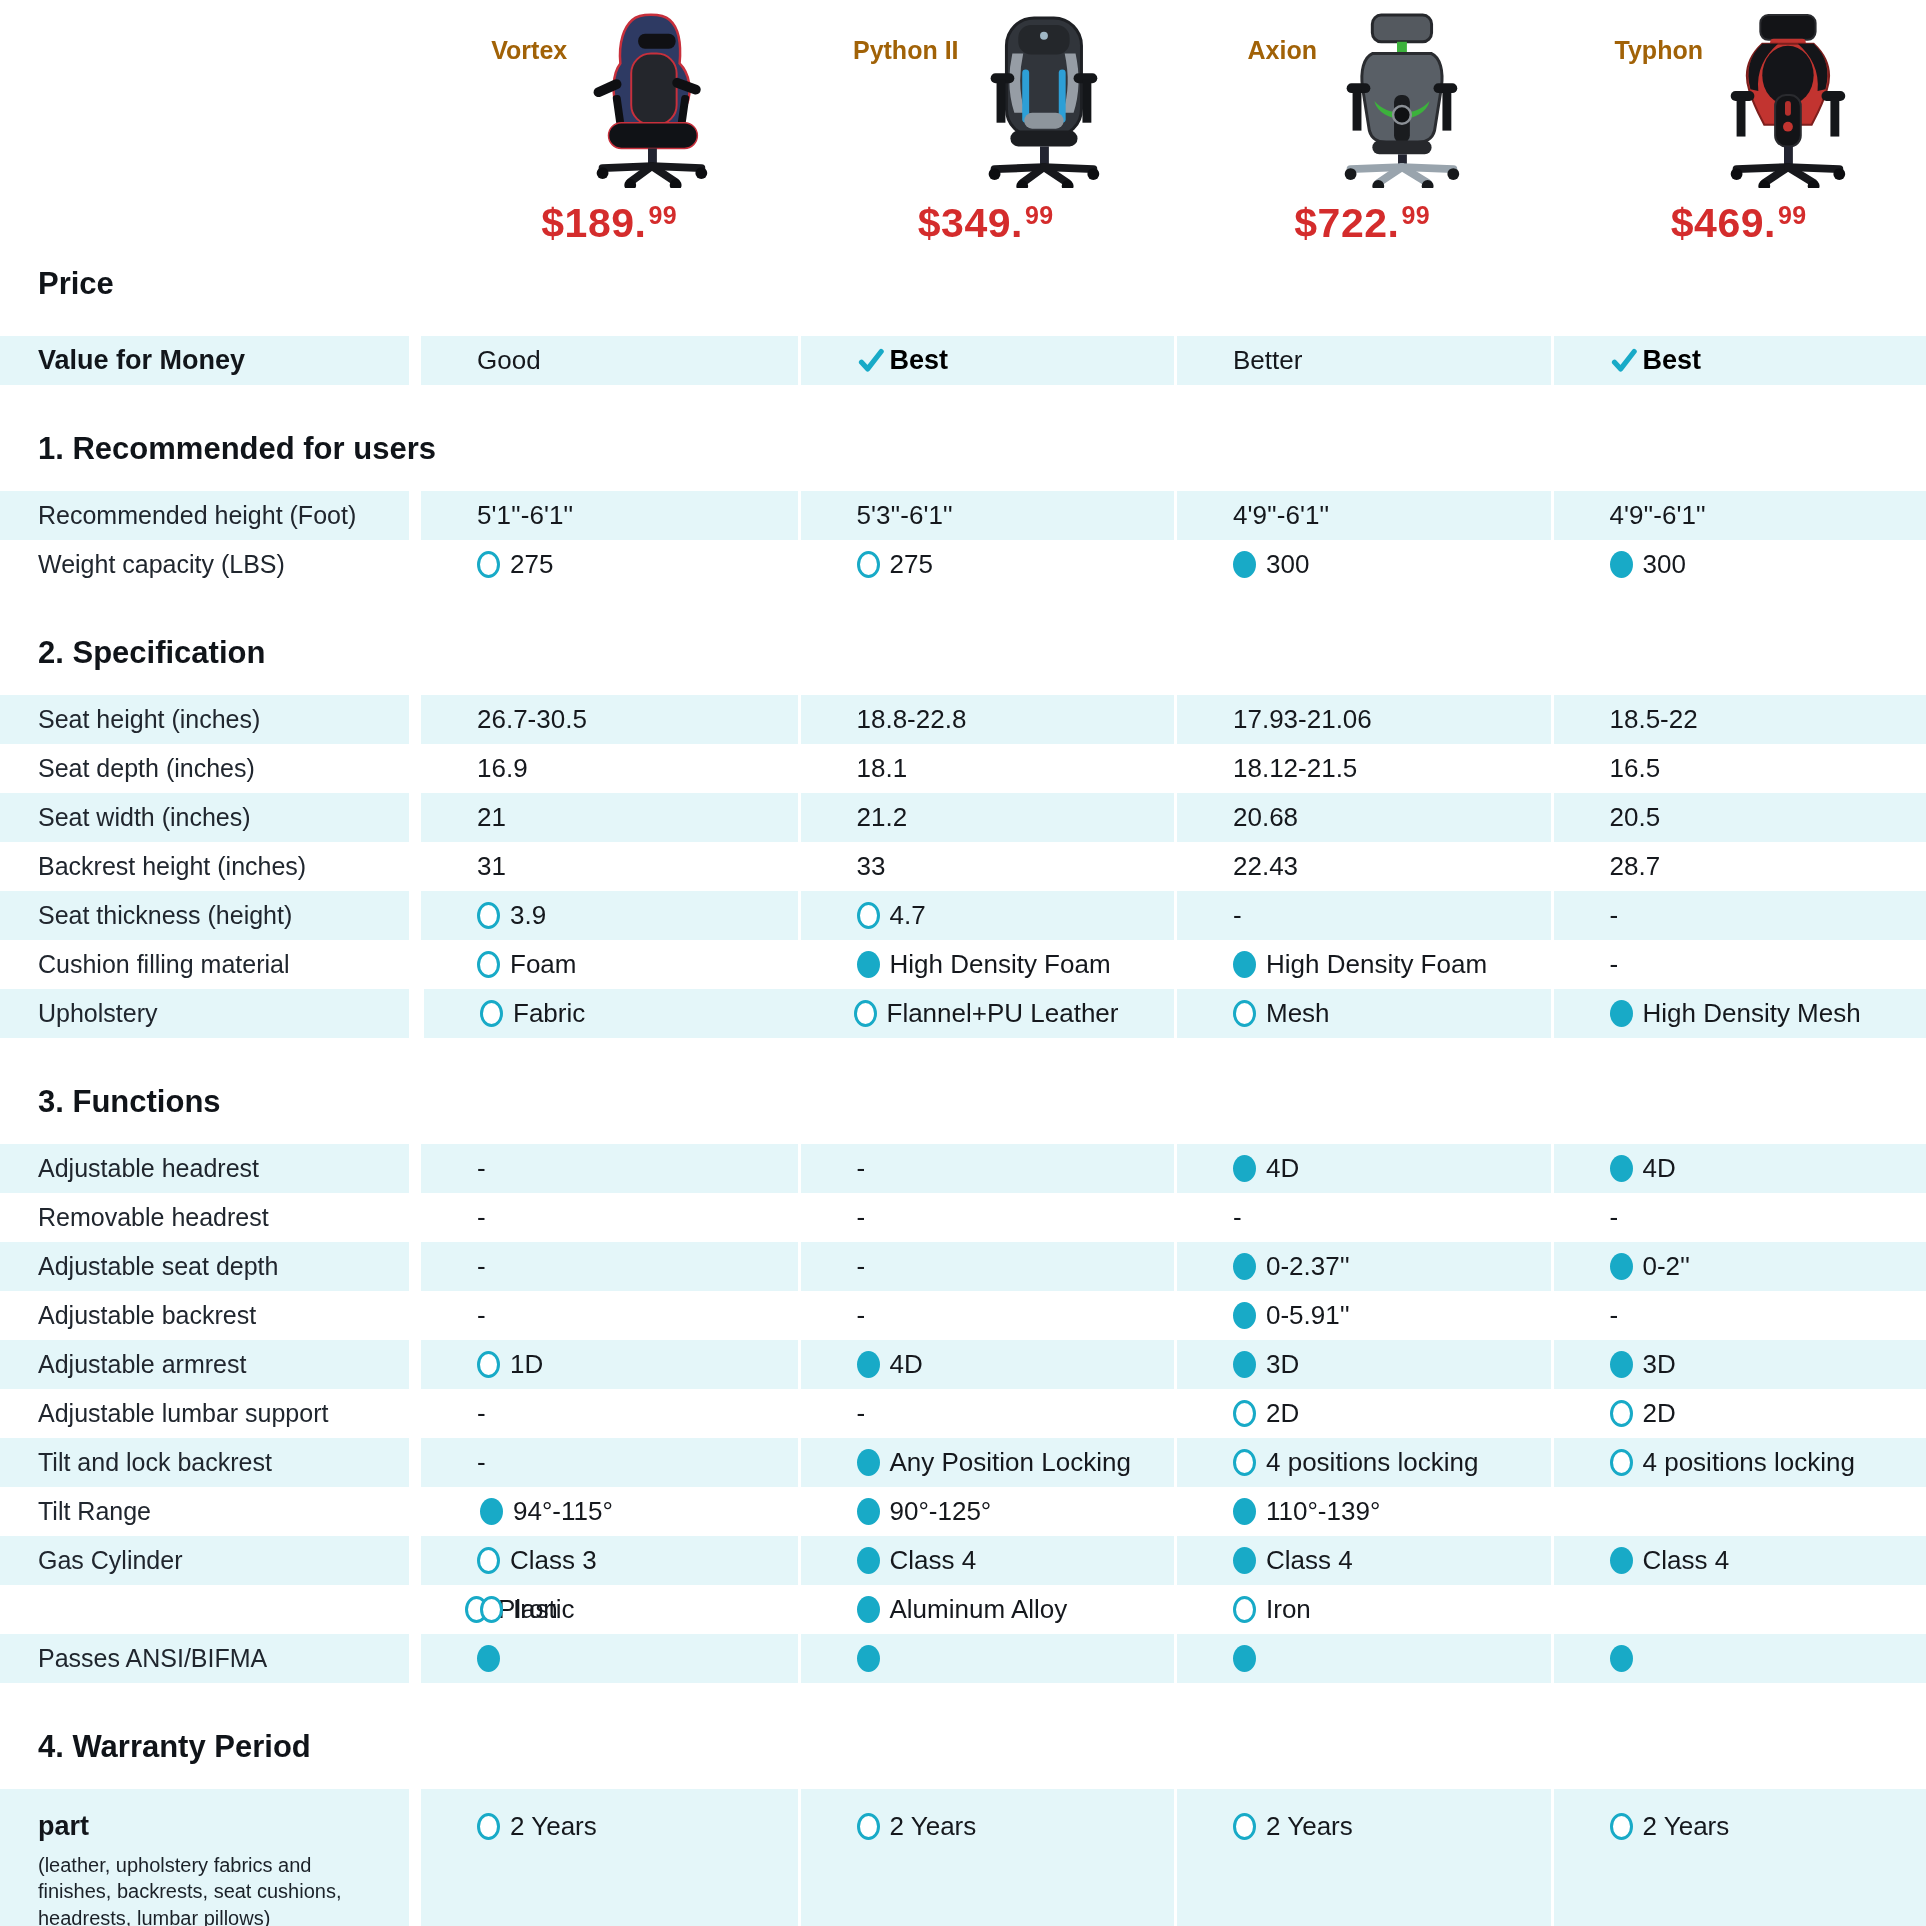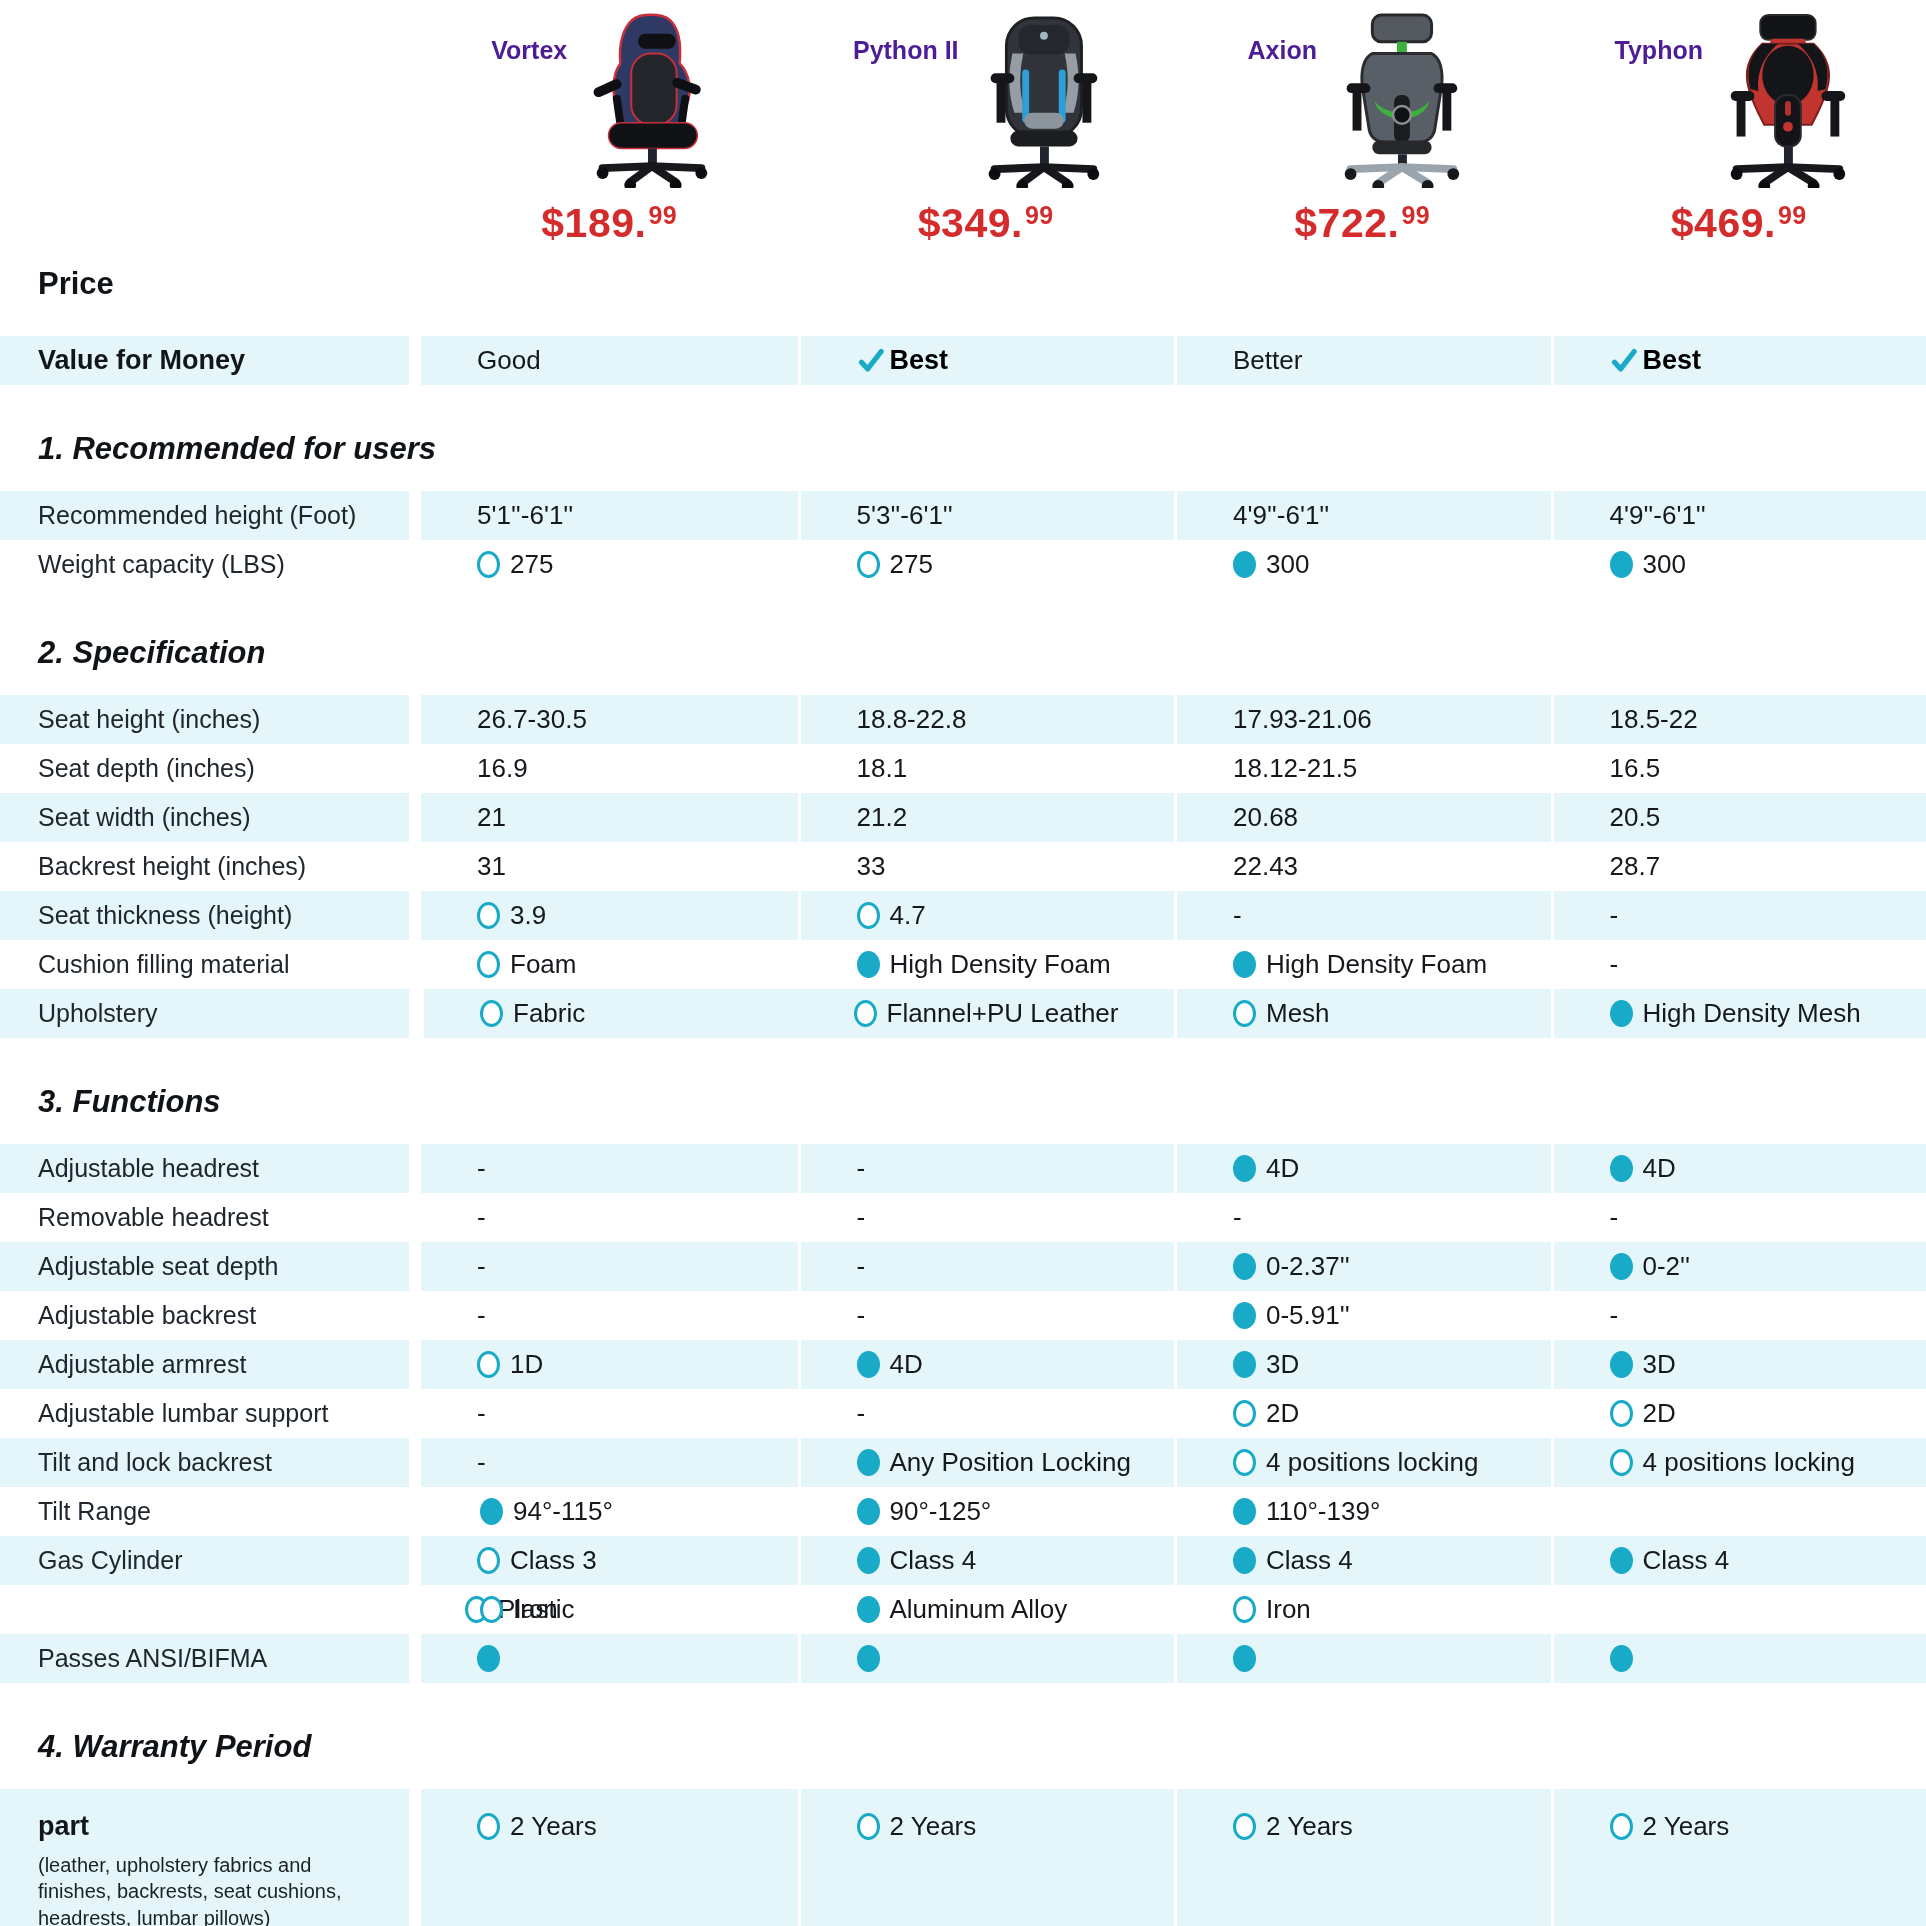--- a/index.html
+++ b/index.html
@@ -7,28 +7,28 @@
   .grid{width:1927px;}
   .row{display:grid;grid-template-columns:409px 12px 1fr 1fr 1fr 1fr;}
   .cell{display:flex;align-items:center;min-height:49px;}
   .spacer{background:#fff;}
   .cyan .cell{background:#e4f6f9;}
   .cyan .spacer{background:#fff;}
   .label-cell{padding-left:38px;padding-right:26px;font-size:25px;color:#20262e;}
   .value-cell{padding-left:56px;font-size:26px;color:#15181d;}
   .value-cell.sep{border-left:3px solid #fff;}
   .bold-label{font-weight:bold;font-size:27px;color:#12161b;}
-  .section-heading{font-weight:bold;font-size:31px;color:#101419;padding:46px 0 24px 38px;font-style:italic;}
+  .section-heading{font-weight:bold;font-size:31px;color:#101419;padding:46px 0 24px 38px;}
   
   .header-row .cell{min-height:302px;}
   .header-label{align-items:flex-end;padding-bottom:34px;}
   .header-label span{font-weight:bold;font-size:31px;color:#101419;}
   .product{flex-direction:column;align-items:center;justify-content:flex-start;padding-left:0;}
   .prod-top{display:flex;align-items:flex-start;justify-content:center;gap:2px;height:188px;margin-top:12px;cursor:pointer;}
-  .prod-name{font-weight:bold;font-size:25px;color:#4c1d95;margin-top:24px;white-space:nowrap;}
+  .prod-name{font-weight:bold;font-size:25px;color:#a16207;margin-top:24px;white-space:nowrap;}
   .price{font-weight:bold;font-size:41px;color:#d42c2c;letter-spacing:0.5px;}
   .price .cents{font-size:25px;display:inline-block;transform:translateY(-13px);margin-left:2px;}
   
   .dot{flex:none;margin-right:10px;border-radius:50%;}
   .dot.filled{width:23px;height:27px;background:#18aac7;}
   .dot.open{width:17px;height:21px;background:#fff;border:3px solid #18aac7;}
   .val{display:flex;align-items:center;}
   .best{color:#000000;font-weight:bold;font-size:27px;}
   .check{flex:none;margin-right:6px;display:inline-flex;}
   

